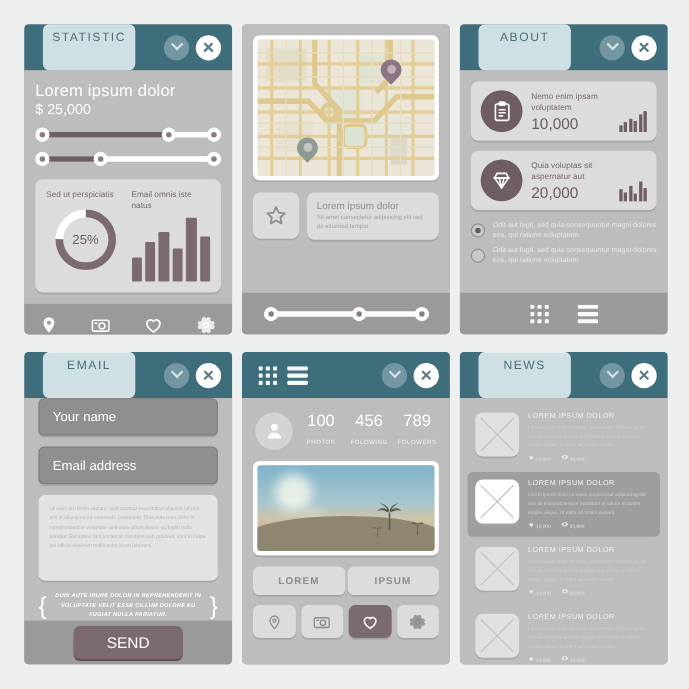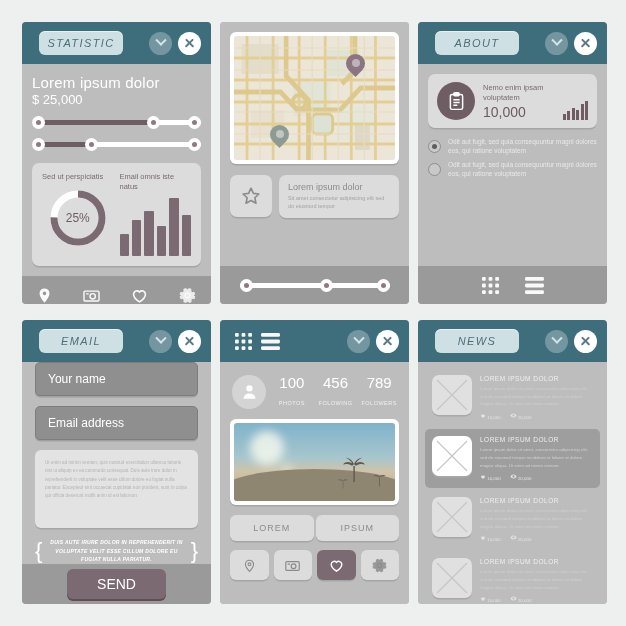--- a/index.html
+++ b/index.html
@@ -12,21 +12,21 @@
   .canvas { position: relative; width: 626px; height: 626px; }
 
   
   .screen { position: absolute; width: 189px; display: flex; flex-direction: column;
             border-radius: 4px; overflow: hidden; background: #b6b6b6; }
   .screen.top { top: 22px; height: 282px; }
   .screen.bot { top: 320px; height: 284px; }
   .col1 { left: 22px; } .col2 { left: 220px; } .col3 { left: 418px; }
 
   .hdr { height: 42px; background: #3e6e7c; flex: 0 0 42px;
-         display: flex; align-items: center; padding: 0 9px; position: relative; font-style: italic; }
+         display: flex; padding: 0 9px; position: relative; }
   .hdr-pill { background: #cfe0e4; color: #4d6f79; font-size: 11px; letter-spacing: 1.4px;
               border-radius: 6px; padding: 6px 0; text-align: center; width: 84px;
               margin-left: 8px; box-shadow: 0 1px 0 rgba(255,255,255,.5) inset; }
   .hdr-icons { position: absolute; right: 10px; top: 0; height: 42px;
                display: flex; align-items: center; gap: 6px; }
   .circ { width: 23px; height: 23px; border-radius: 50%; display: flex;
           align-items: center; justify-content: center; }
   .circ.ghost { background: rgba(255,255,255,.28); }
   .circ.solid { background: #fff; }
   .chev { width: 8px; height: 8px; border-right: 2px solid #d6e2e6;
@@ -131,21 +131,21 @@
   .photo { height: 78px; border-radius: 3px; position: relative; overflow: hidden;
            background: linear-gradient(#7fb3cc 0%, #a8c6cd 45%, #cfc3a8 62%, #b7a98f 100%); }
   .sun { position: absolute; border-radius: 50%; background: rgba(255,255,240,.75);
          filter: blur(5px); }
   .dune { position: absolute; left: -10%; bottom: -14px; width: 120%; height: 46px;
           background: #8f8672; border-radius: 50% 50% 0 0; }
   .palm { position: absolute; bottom: 16px; }
   .lorip { display: flex; gap: 2px; margin-top: 10px; }
   .lorip div { flex: 1; background: #dcdcdc; border-radius: 6px; text-align: center;
                padding: 8px 0; font-size: 9px; color: #8c8c8c; letter-spacing: 1px;
-               box-shadow: 0 1.5px 0 #a5a5a5; }
+               box-shadow: 0 1.5px 0 #a5a5a5; font-weight: bold; }
   .tabbar { display: flex; gap: 5px; margin-top: 9px; }
   .tabbtn { flex: 1; height: 30px; border-radius: 6px; background: #dcdcdc;
             display: flex; align-items: center; justify-content: center;
             box-shadow: 0 1.5px 0 #a5a5a5; }
   .tabbtn.active { background: #7b6a71; }
 
   
   .news-item { display: flex; gap: 8px; padding: 7px; border-radius: 5px;
                margin-bottom: 2px; align-items: flex-start; }
   .news-item.sel { background: #9e9e9e; }
@@ -334,20 +334,41 @@
       <div class="mini" id="mini-0">
             <i style="height: 30%;"></i>
             <i style="height: 45%;"></i>
             <i style="height: 60%;"></i>
             <i style="height: 50%;"></i>
             <i style="height: 78%;"></i>
             <i style="height: 95%;"></i>
           </div>
     </div>
 
+    <div class="card ab-card">
+      <div class="ab-ico">
+        <svg width="22" height="22" viewBox="0 0 24 24" fill="none" stroke="#fff" stroke-width="1.6">
+              <path d="M5 9.5h14L12 19.5 5 9.5z"></path>
+              <path d="M7.5 5h9l2.5 4.5H5L7.5 5z"></path>
+              <path d="M9.6 9.5L12 19.5l2.4-10"></path>
+            </svg>
+      </div>
+      <div class="ab-txt">
+        <div class="ab-t">Quia voluptas sit aspernatur aut</div>
+        <div class="ab-n">20,000</div>
+      </div>
+      <div class="mini" id="mini-1">
+            <i style="height: 55%;"></i>
+            <i style="height: 40%;"></i>
+            <i style="height: 72%;"></i>
+            <i style="height: 35%;"></i>
+            <i style="height: 88%;"></i>
+            <i style="height: 62%;"></i>
+          </div>
+    </div>
 
     <div class="radio-row">
       <div class="radio on"></div>
       <div class="radio-tx">Odit aut fugit, sed quia consequuntur magni dolores eos, qui ratione voluptatem</div>
     </div>
     <div class="radio-row">
       <div class="radio"></div>
       <div class="radio-tx">Odit aut fugit, sed quia consequuntur magni dolores eos, qui ratione voluptatem</div>
     </div>
   </div>

